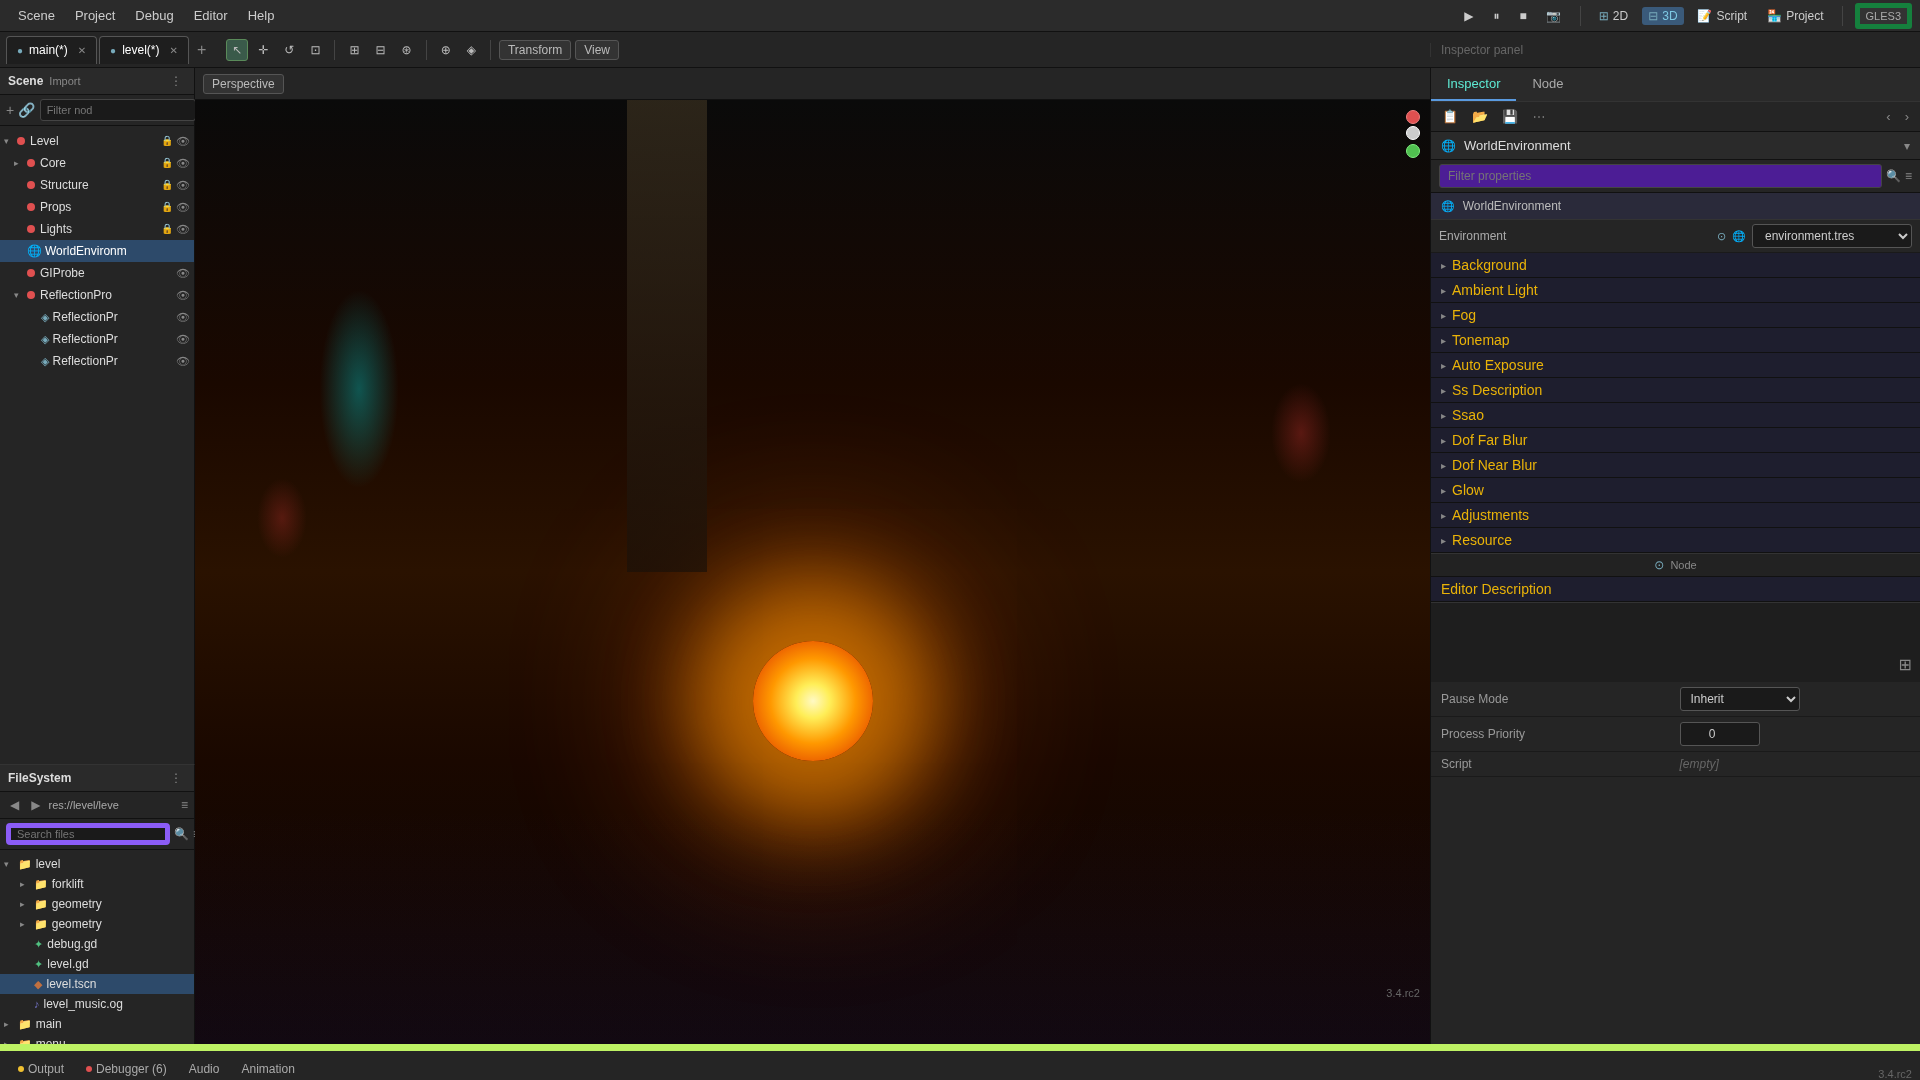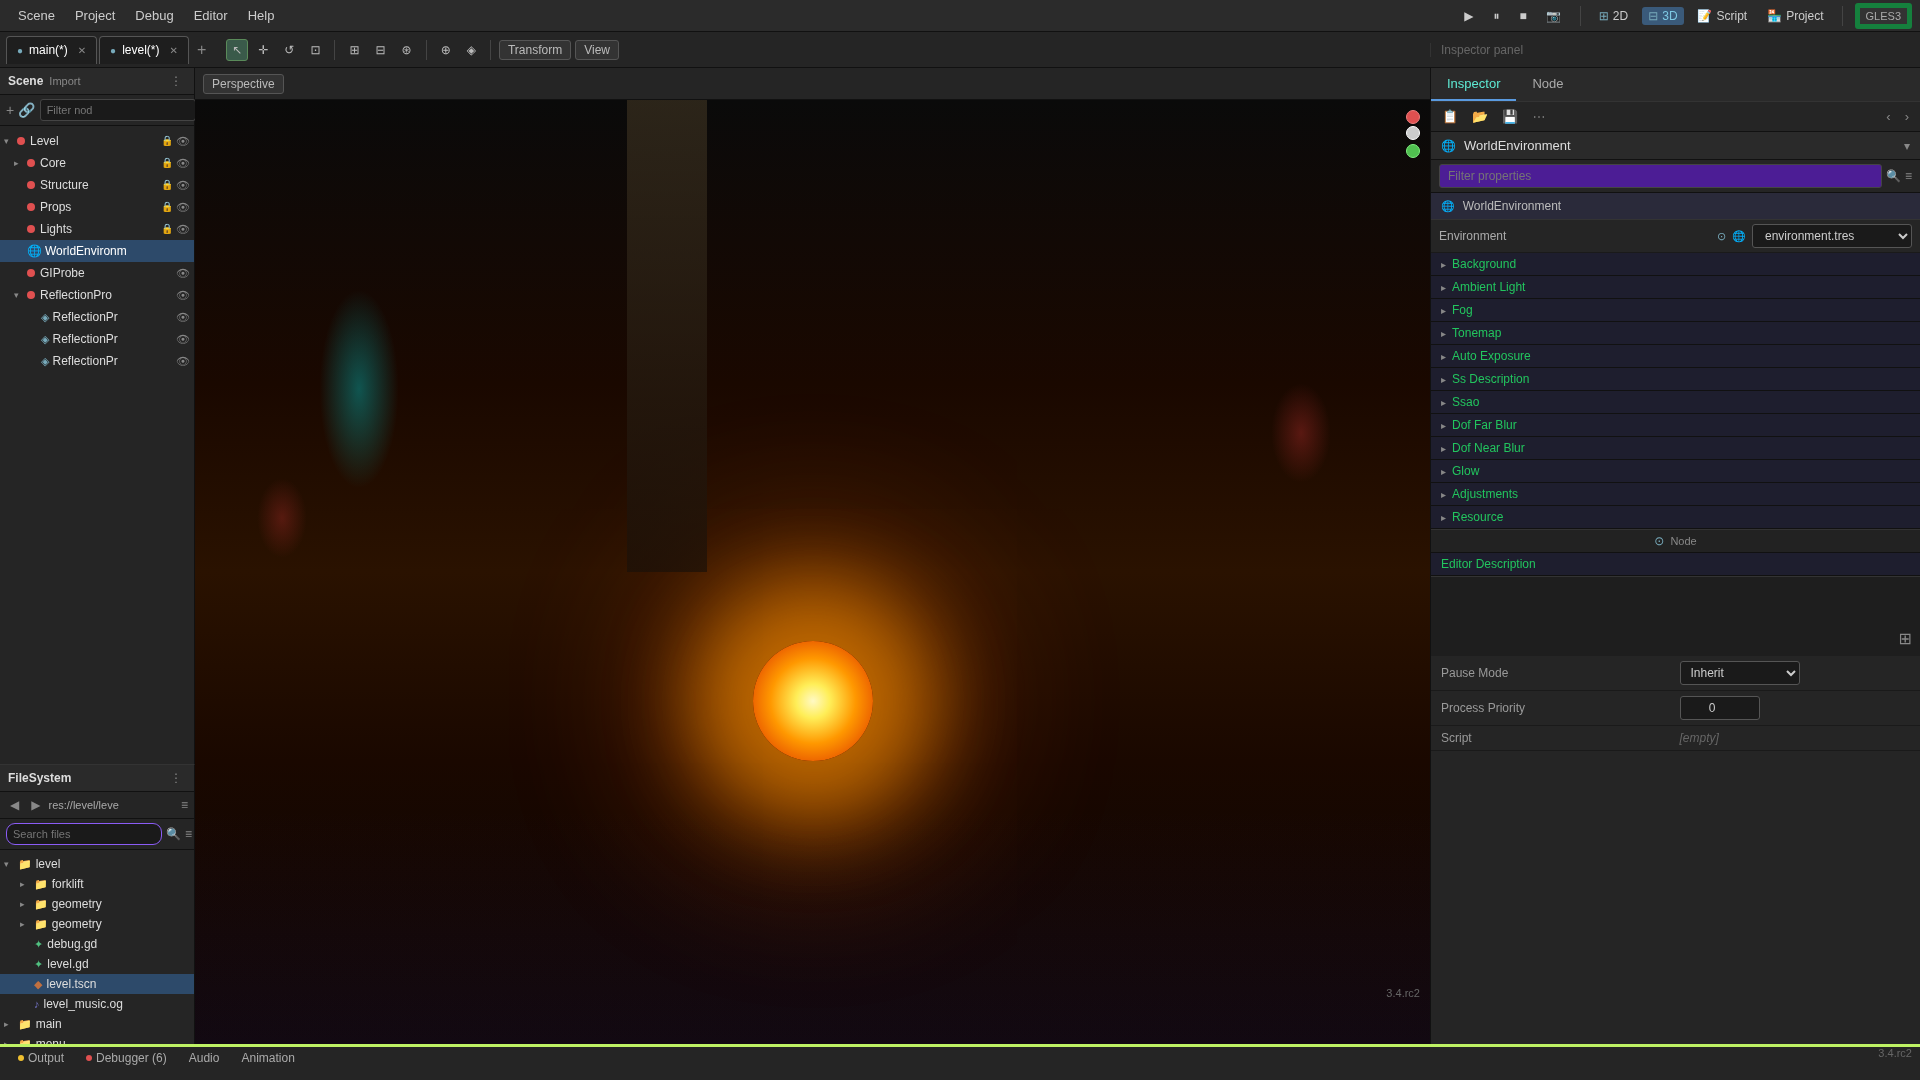--- a/index.html
+++ b/index.html
@@ -275,22 +275,22 @@
     .fs-search {
       display: flex;
       align-items: center;
       padding: 4px 6px;
       gap: 4px;
       border-bottom: 1px solid #111;
     }
     .fs-search-input {
       flex: 1;
       background: #1a1a1a;
-      border: 1px solid #8b5cf6;
-      border-radius: 9px;
+      border: 5px solid #8b5cf6;
+      border-radius: 4px;
       color: #ccc;
       padding: 2px 6px;
       font-size: 11px;
       height: 22px;
     }
     .fs-tree {
       flex: 1;
       overflow-y: auto;
       padding: 4px 0;
     }
@@ -356,23 +356,23 @@
       height: 120px;
       border-radius: 50%;
       background: radial-gradient(circle, #fff9c4 0%, #ffee58 20%, #ff9800 50%, #e65100 80%, transparent 100%);
       box-shadow: 0 0 80px 60px rgba(255,150,0,0.6), 0 0 150px 100px rgba(255,100,0,0.3);
     }
 
     
     .bottom-panel {
       height: 36px;
       background: #252525;
-      border-top: 3px solid #bef264;
-      display: flex;
-      align-items: flex-start;
+      border-top: 7px solid #bef264;
+      display: flex;
+      align-items: flex-end;
       padding: 0 8px;
       gap: 2px;
       flex-shrink: 0;
     }
     .bottom-tab {
       display: flex;
       align-items: center;
       gap: 4px;
       padding: 4px 10px;
       cursor: pointer;
@@ -486,21 +486,21 @@
     .prop-section-header {
       display: flex;
       align-items: center;
       padding: 4px 10px;
       background: #1e1e2e;
       cursor: pointer;
       gap: 6px;
       border-bottom: 1px solid #111;
     }
     .prop-arrow { color: #888; font-size: 10px; }
-    .prop-section-label { font-size: 12px; color: #22c55e; text-align: right; }
+    .prop-section-label { font-size: 14px; color: #eab308; text-align: right; }
 
     .props-list {
       flex: 1;
       overflow-y: auto;
     }
 
     
     .prop-row {
       display: flex;
       align-items: center;

